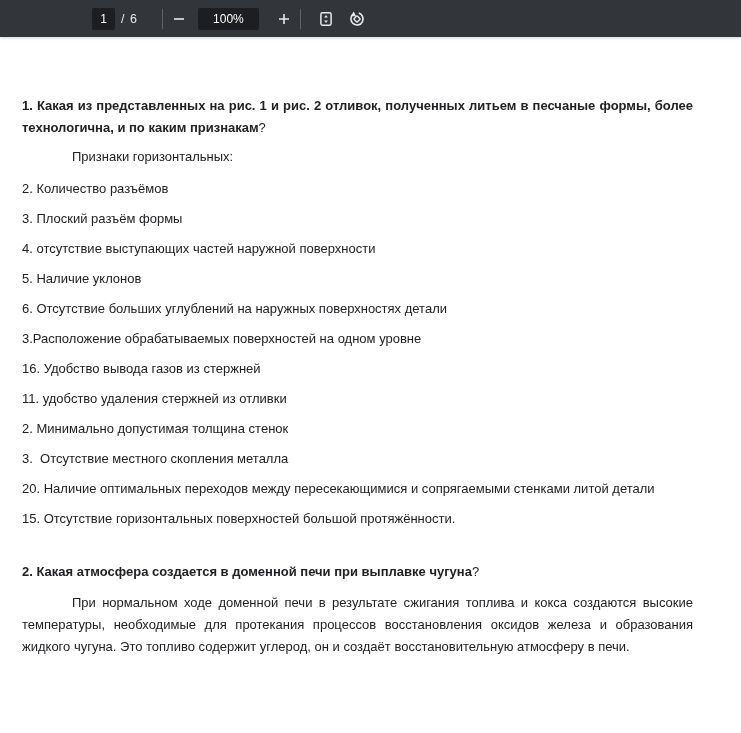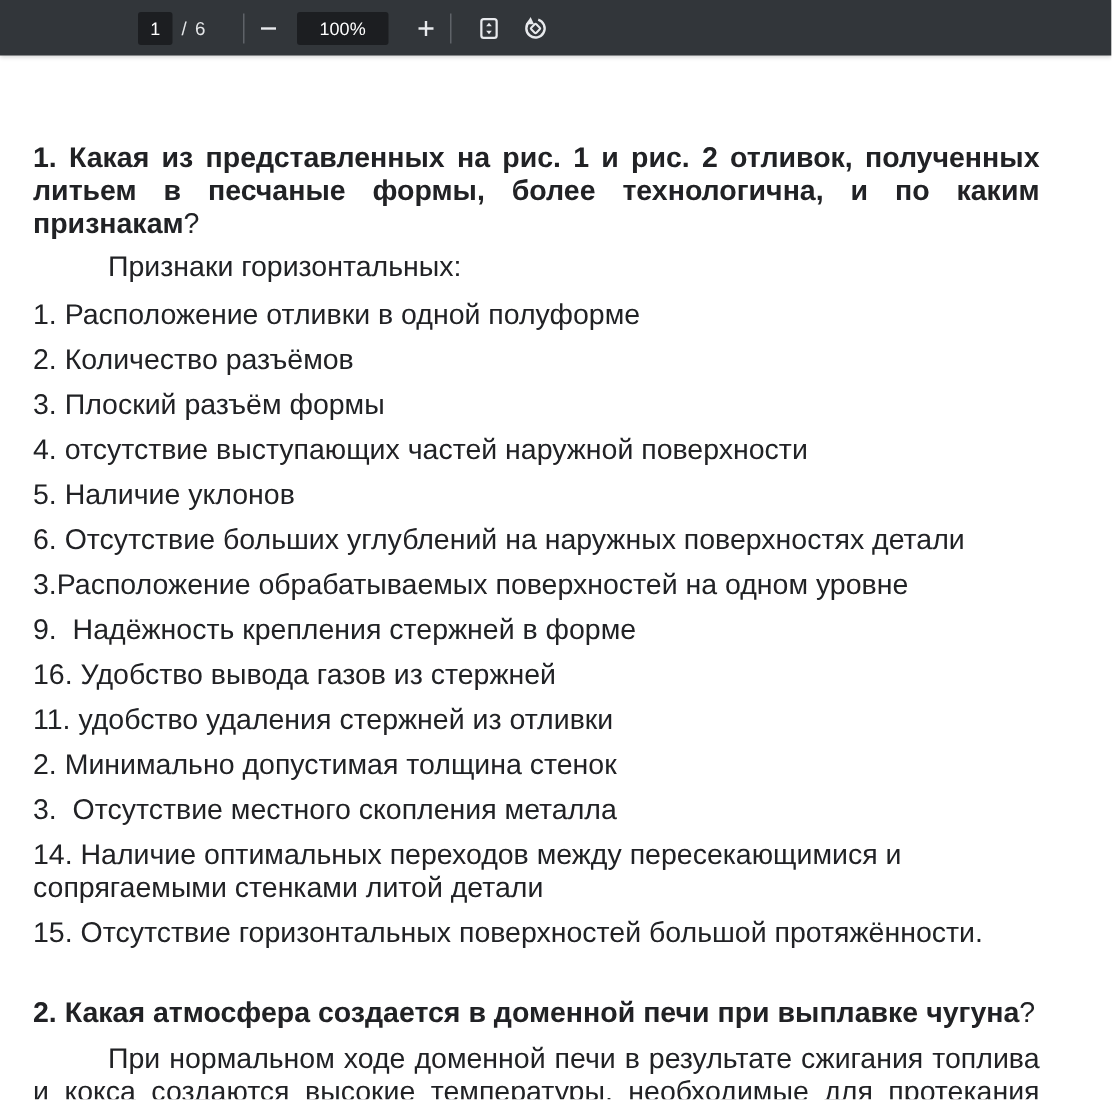--- a/index.html
+++ b/index.html
@@ -64,21 +64,21 @@
   .tb-btn.rotate { margin-left: 5px; }
   .tb-btn svg { display: block; }
 
   
   .page {
     width: 715px; height: 696px;
     background: #ffffff;
     padding: 58px 22px 0 22px;
     overflow: hidden;
     color: #212225;
-    font-size: 19px;
+    font-size: 13px;
     line-height: 22px;
   }
   .q-heading {
     font-weight: bold;
     text-align: justify;
   }
   .q-heading .qmark { font-weight: 400; }
   .intro {
     margin-top: 7px;
     text-indent: 50px;
@@ -149,33 +149,31 @@
   </button>
 </div>
 
 <div class="page">
 
   <div class="q-heading"><span>1. Какая из представленных на рис. 1 и рис. 2 отливок, полученных литьем в песчаные формы, более технологична, и по каким признакам</span><span class="qmark">?</span></div>
 
   <p class="intro">Признаки горизонтальных:</p>
 
   <div class="list">
-    <p class="li">1. Расположение отливки в одной полуформе</p>
     <p class="li">2. Количество разъёмов</p>
     <p class="li">3. Плоский разъём формы</p>
     <p class="li">4. отсутствие выступающих частей наружной поверхности</p>
     <p class="li">5. Наличие уклонов</p>
     <p class="li">6. Отсутствие больших углублений на наружных поверхностях детали</p>
     <p class="li">3.Расположение обрабатываемых поверхностей на одном уровне</p>
-    <p class="li">9.  Надёжность крепления стержней в форме</p>
     <p class="li">16. Удобство вывода газов из стержней</p>
     <p class="li">11. удобство удаления стержней из отливки</p>
     <p class="li">2. Минимально допустимая толщина стенок</p>
     <p class="li">3.  Отсутствие местного скопления металла</p>
-    <p class="li">14. Наличие оптимальных переходов между пересекающимися и сопрягаемыми стенками литой детали</p>
+    <p class="li">20. Наличие оптимальных переходов между пересекающимися и сопрягаемыми стенками литой детали</p>
     <p class="li">15. Отсутствие горизонтальных поверхностей большой протяжённости.</p>
   </div>
 
   <div class="q-heading q2-heading"><span>2. Какая атмосфера создается в доменной печи при выплавке чугуна</span><span class="qmark">?</span></div>
 
   <p class="body-par">При нормальном ходе доменной печи в результате сжигания топлива и кокса создаются высокие температуры, необходимые для протекания процессов восстановления оксидов железа и образования жидкого чугуна. Это топливо содержит углерод, он и создаёт восстановительную атмосферу в печи.</p>
 
 </div>
 
 </body></html>

